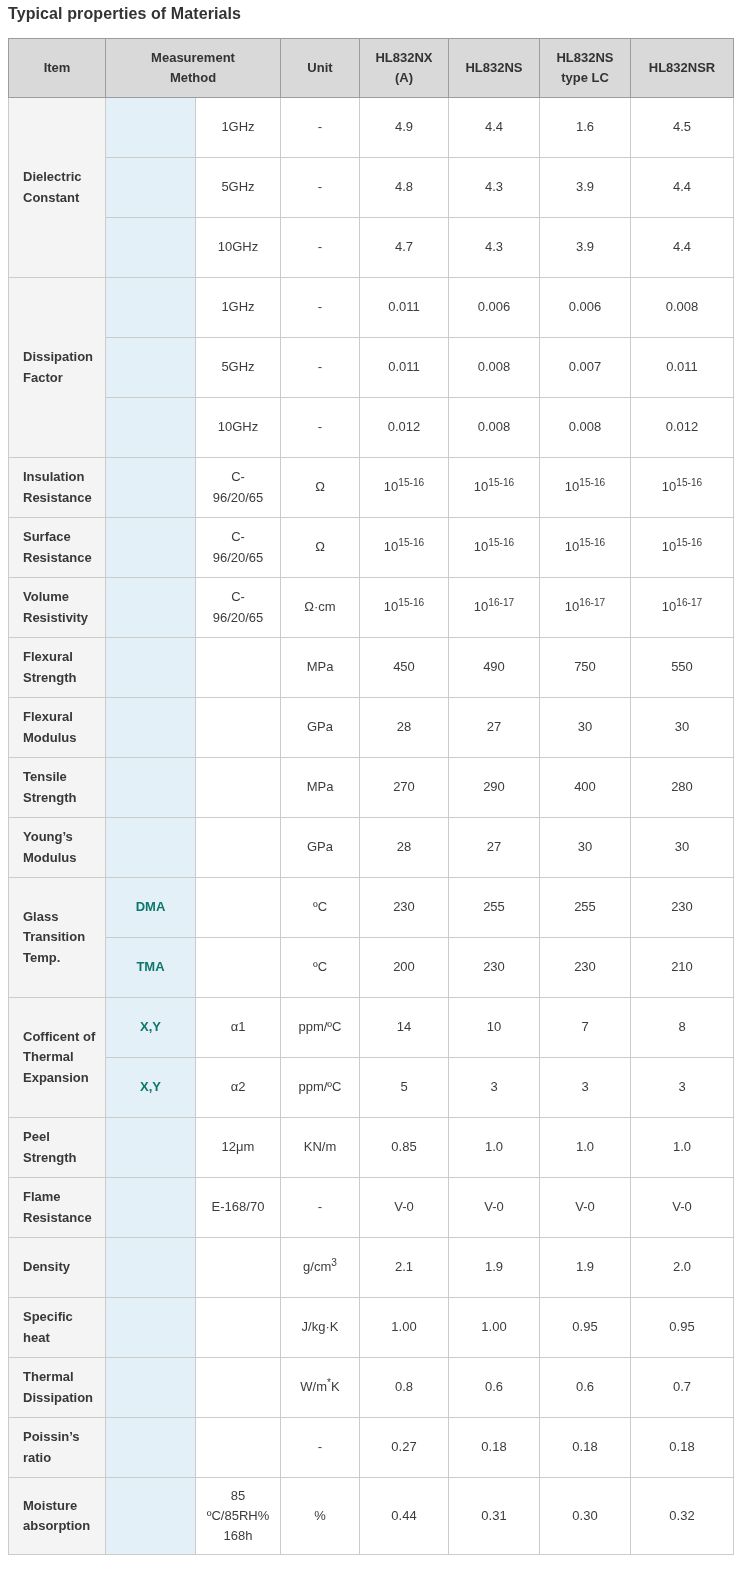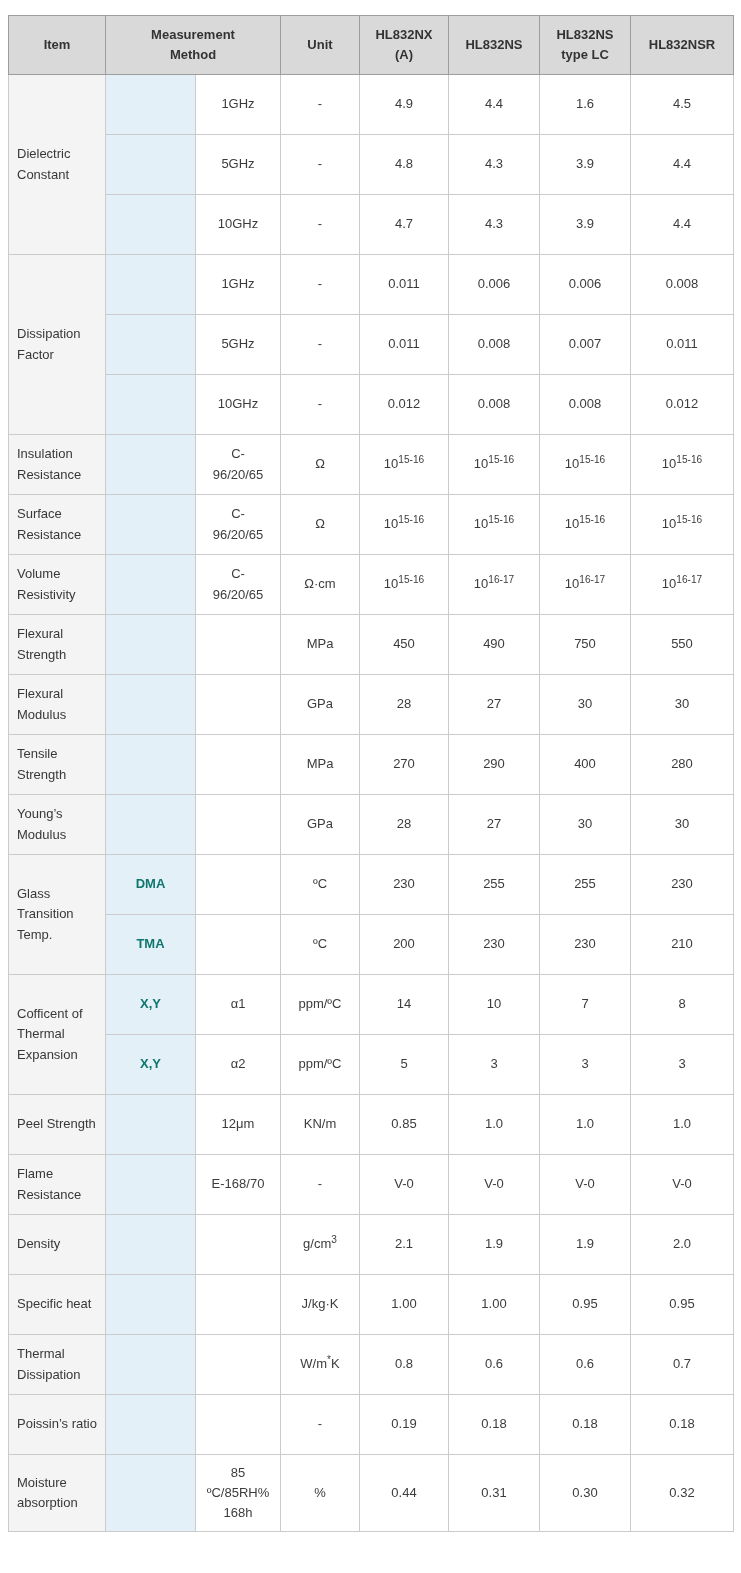--- a/index.html
+++ b/index.html
@@ -40,42 +40,43 @@
     color: #333333;
     height: 59px;
   }
   tbody td {
     border: 1px solid #cbcbcb;
     background: #ffffff;
     height: 60px;
   }
   tbody td.item {
     background: #f4f4f4;
-    font-weight: normal;
+    font-weight: bold;
     text-align: left;
-    padding-left: 8px;
+    padding-left: 14px;
     color: #383838;
   }
   tbody td.m1 {
     background: #e3f0f8;
     font-weight: bold;
     color: #0f766e;
   }
   tbody tr { height: 60px; }
   sup {
     font-size: 0.78em;
     vertical-align: super;
     line-height: 0;
     letter-spacing: 0;
   }
 </style>
 </head>
 <body>
 
 <div class="page">
+  <div class="page-title">Typical properties of Materials</div>
 
   <table class="props">
     <colgroup>
       <col style="width:97px">
       <col style="width:90px">
       <col style="width:85px">
       <col style="width:79px">
       <col style="width:89px">
       <col style="width:91px">
       <col style="width:91px">
@@ -308,21 +309,21 @@
           <td class="val">0.8</td>
           <td class="val">0.6</td>
           <td class="val">0.6</td>
           <td class="val">0.7</td>
         </tr>
         <tr>
           <td class="item">Poissin’s ratio</td>
           <td class="m1"></td>
           <td class="m2"></td>
           <td class="unit">-</td>
-          <td class="val">0.19</td>
+          <td class="val">0.27</td>
           <td class="val">0.18</td>
           <td class="val">0.18</td>
           <td class="val">0.18</td>
         </tr>
         <tr>
           <td class="item">Moisture absorption</td>
           <td class="m1"></td>
           <td class="m2">85<br>ºC/85RH%<br>168h</td>
           <td class="unit">%</td>
           <td class="val">0.44</td>

